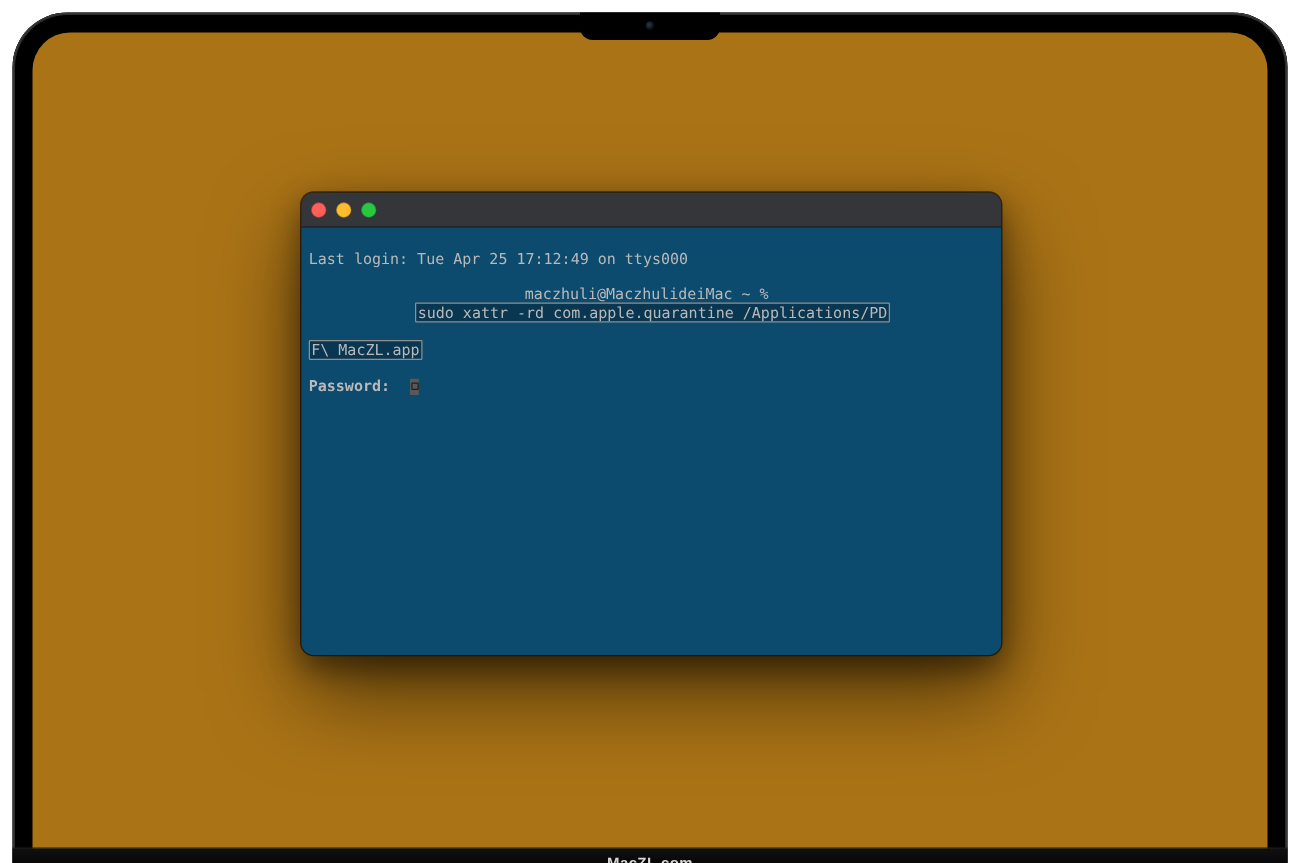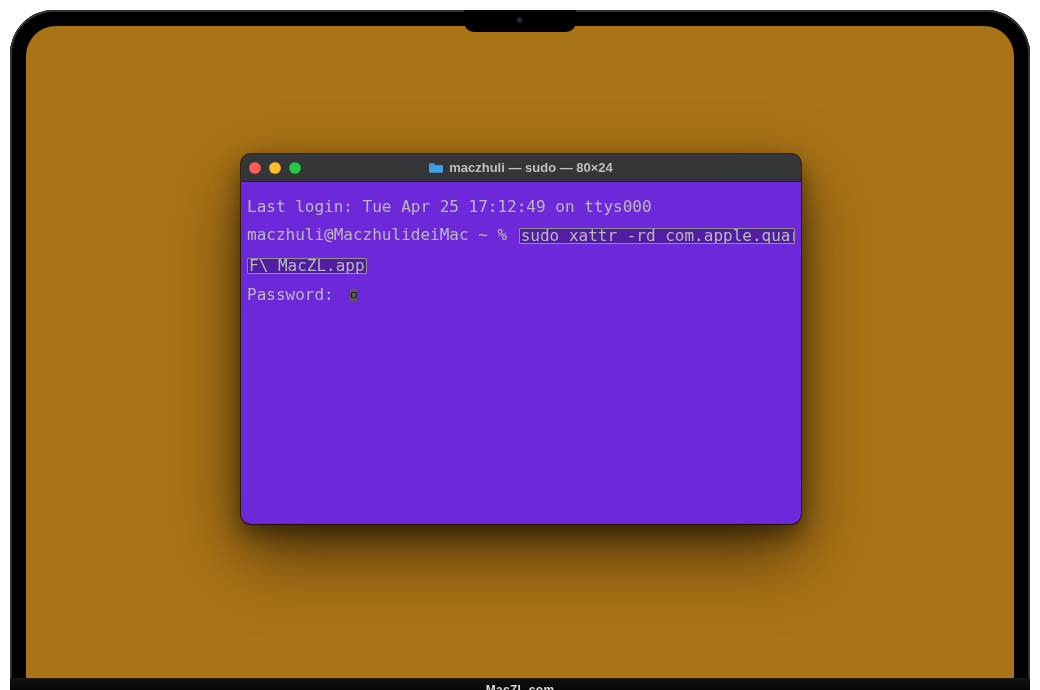--- a/index.html
+++ b/index.html
@@ -128,40 +128,40 @@
   }
   .folder-icon-svg { width: 14px; height: 12px; display: inline-block; }
   .window-title {
     color: #bfbfc1;
     font-size: 13px;
     font-weight: 600;
   }
 
   .terminal-body {
     flex: 1 1 auto;
-    background: #6d28d9;
+    background: #0c4a6e;
     padding: 4px 6px 6px 6px;
     font-family: "Menlo", "SFMono-Regular", "Consolas", monospace;
-    font-size: 16px;
+    font-size: 12px;
     line-height: 14px;
     color: #b9b9b9;
     white-space: pre;
     overflow: hidden;
   }
   .line { display: block; }
   .highlight-box {
     border: 1px solid #8f8f8f;
     background: rgba(0,0,0,0.25);
     padding: 0 1px;
     border-radius: 1px;
   }
-  .line1-wrap { display: flex; align-items: flex-start; }
+  .line1-wrap { display: flex; align-items: center; flex-direction: column; }
   .line1-wrap .highlight-box { flex: 1 1 auto; margin-left: 2px; overflow: hidden; }
   .line2-wrap .highlight-box { display: inline-block; }
-  .pw-line { display: flex; align-items: center; gap: 16px; }
+  .pw-line { display: flex; align-items: center; gap: 16px; font-weight: bold; }
   .cursor-block {
     display: inline-block;
     width: 7px; height: 13px;
     background: #5a595a;
     position: relative;
   }
   .cursor-block::after {
     
     content: "";
     position: absolute;
@@ -180,27 +180,20 @@
 
   <div class="screen">
 
     <div class="terminal-window">
       <div class="titlebar">
         <div class="traffic-lights">
           <div class="light close"></div>
           <div class="light minimize"></div>
           <div class="light zoom"></div>
         </div>
-        <div class="title-area">
-          <svg class="folder-icon-svg" viewBox="0 0 24 20">
-            <path d="M2 2h7l2 3h11a2 2 0 0 1 2 2v9a2 2 0 0 1-2 2H2a2 2 0 0 1-2-2V4a2 2 0 0 1 2-2z" fill="#3fa0e8"></path>
-            <path d="M0 6h24" stroke="#2a7cc0" stroke-width="1"></path>
-          </svg>
-          <span class="window-title">maczhuli — sudo — 80×24</span>
-        </div>
       </div>
 
       <div class="terminal-body">
 <span class="line">Last login: Tue Apr 25 17:12:49 on ttys000</span>
 <span class="line line1-wrap"><span>maczhuli@MaczhulideiMac ~ % </span><span class="highlight-box">sudo xattr -rd com.apple.quarantine /Applications/PD</span></span>
 <span class="line line2-wrap"><span class="highlight-box">F\ MacZL.app</span></span>
 <span class="line pw-line"><span>Password:</span><span class="cursor-block"></span></span>
       </div>
     </div>
 

